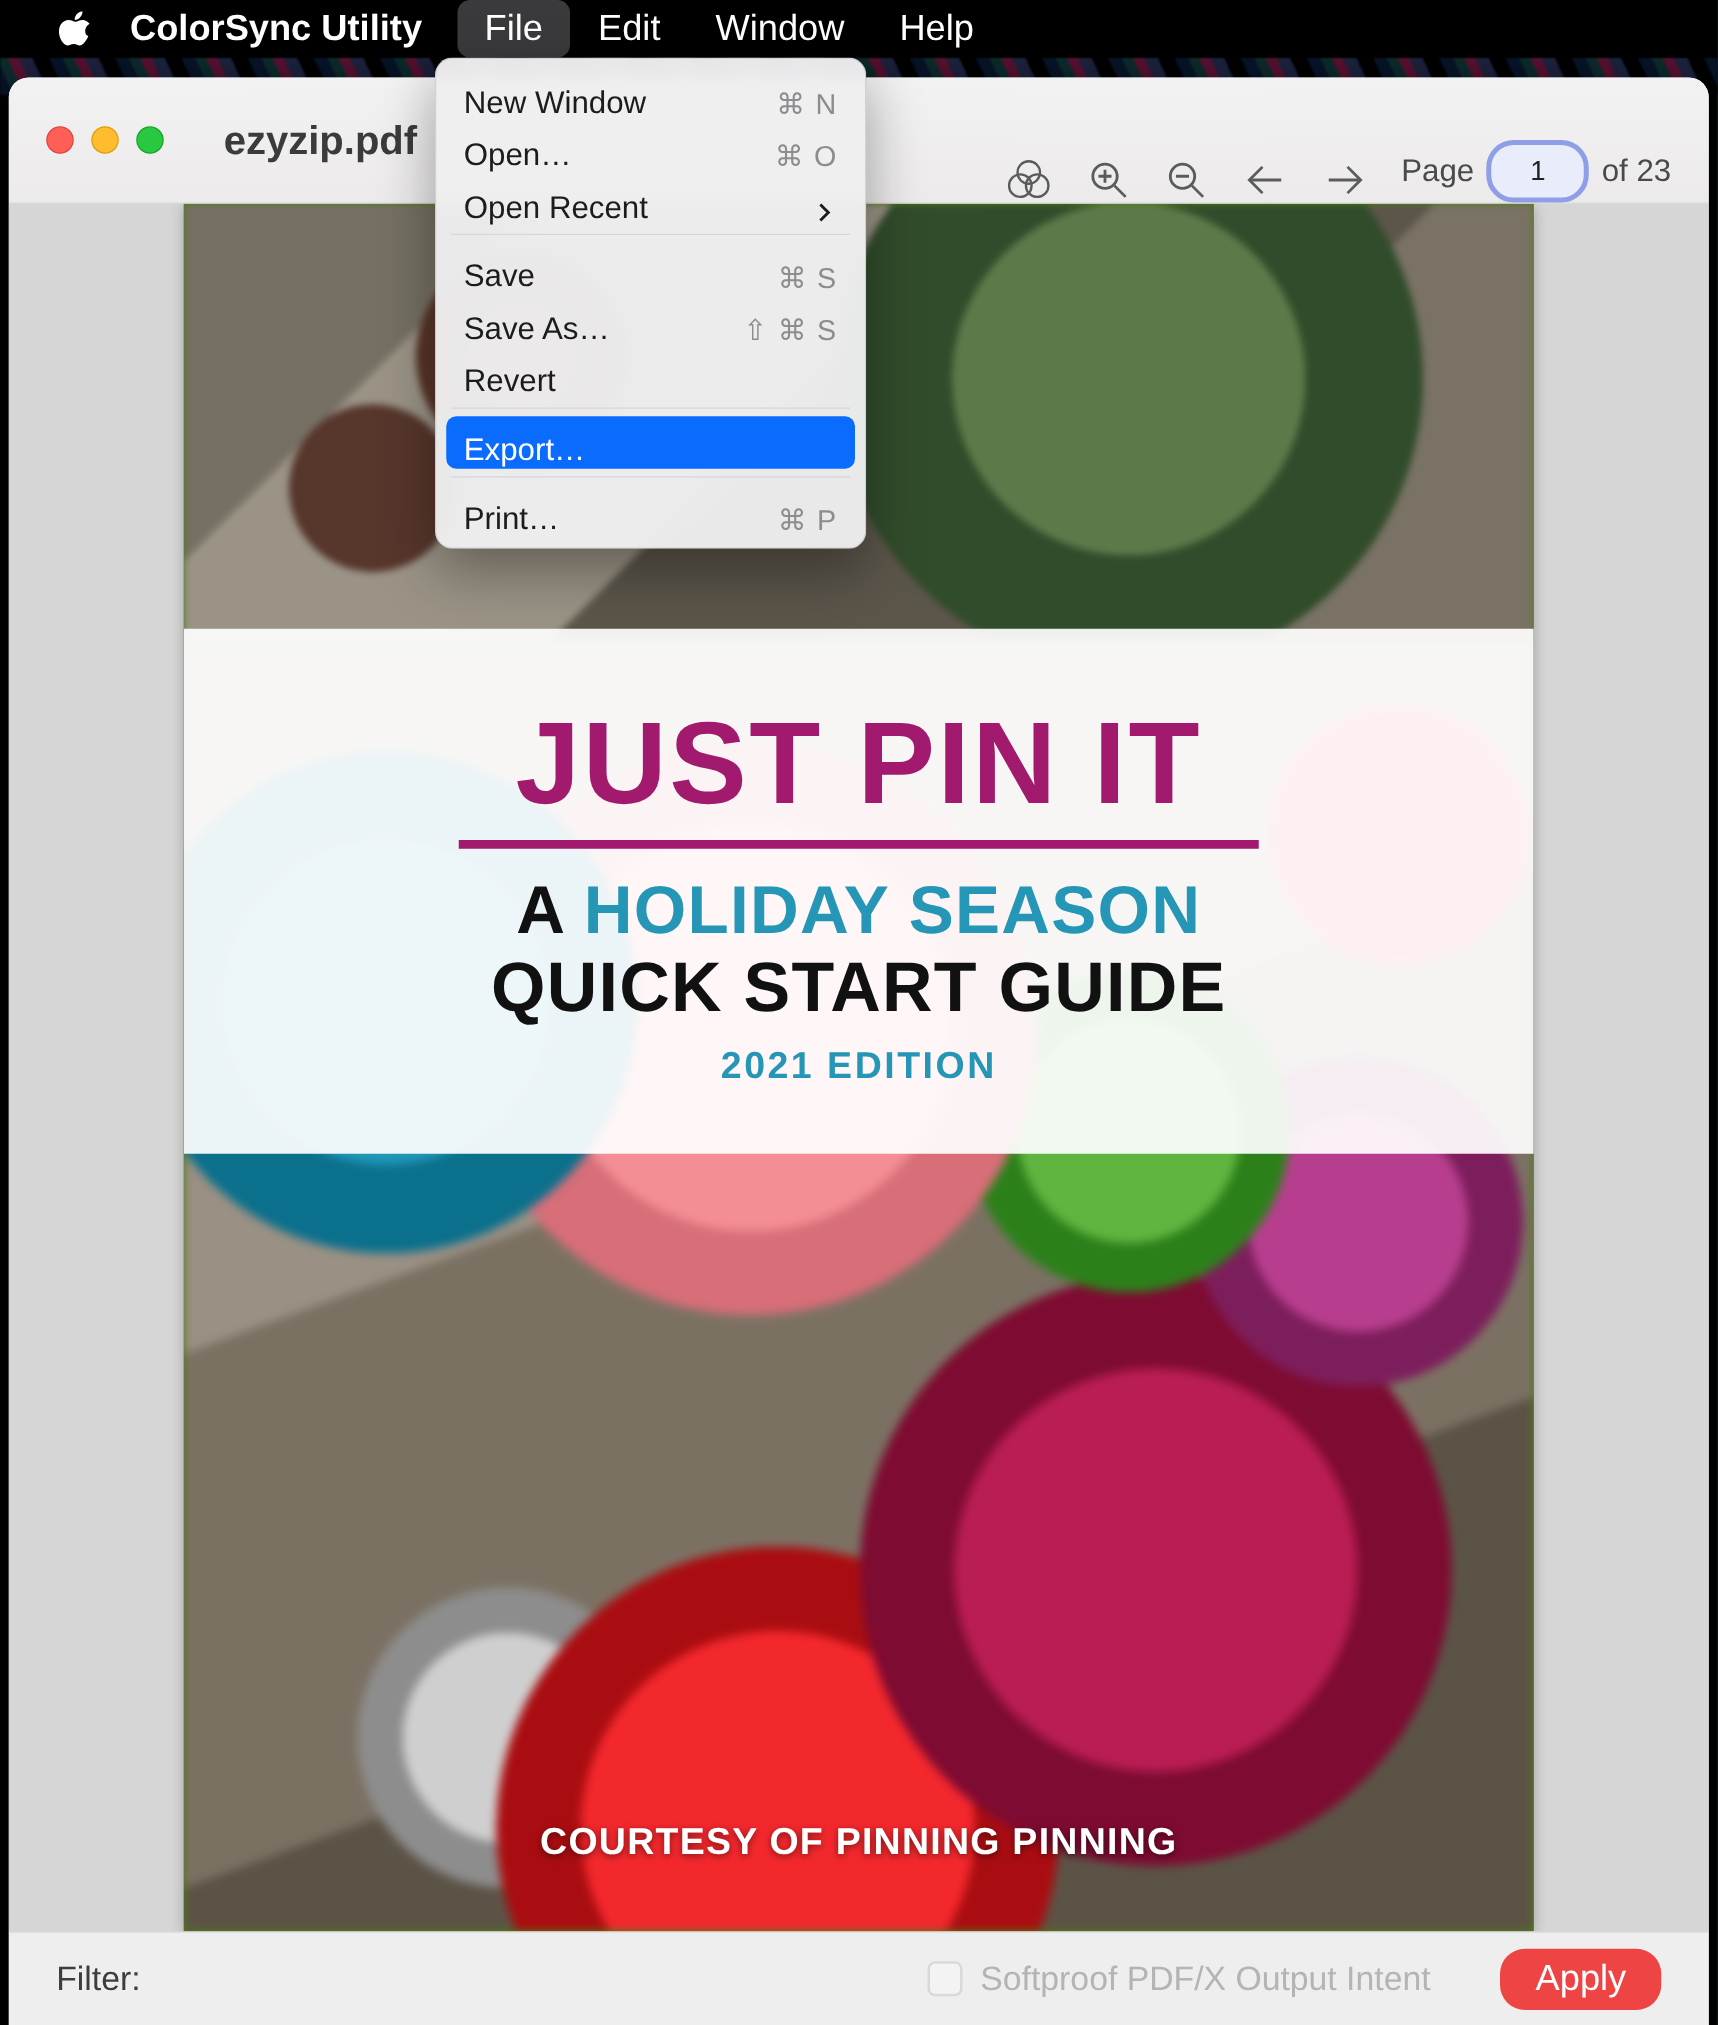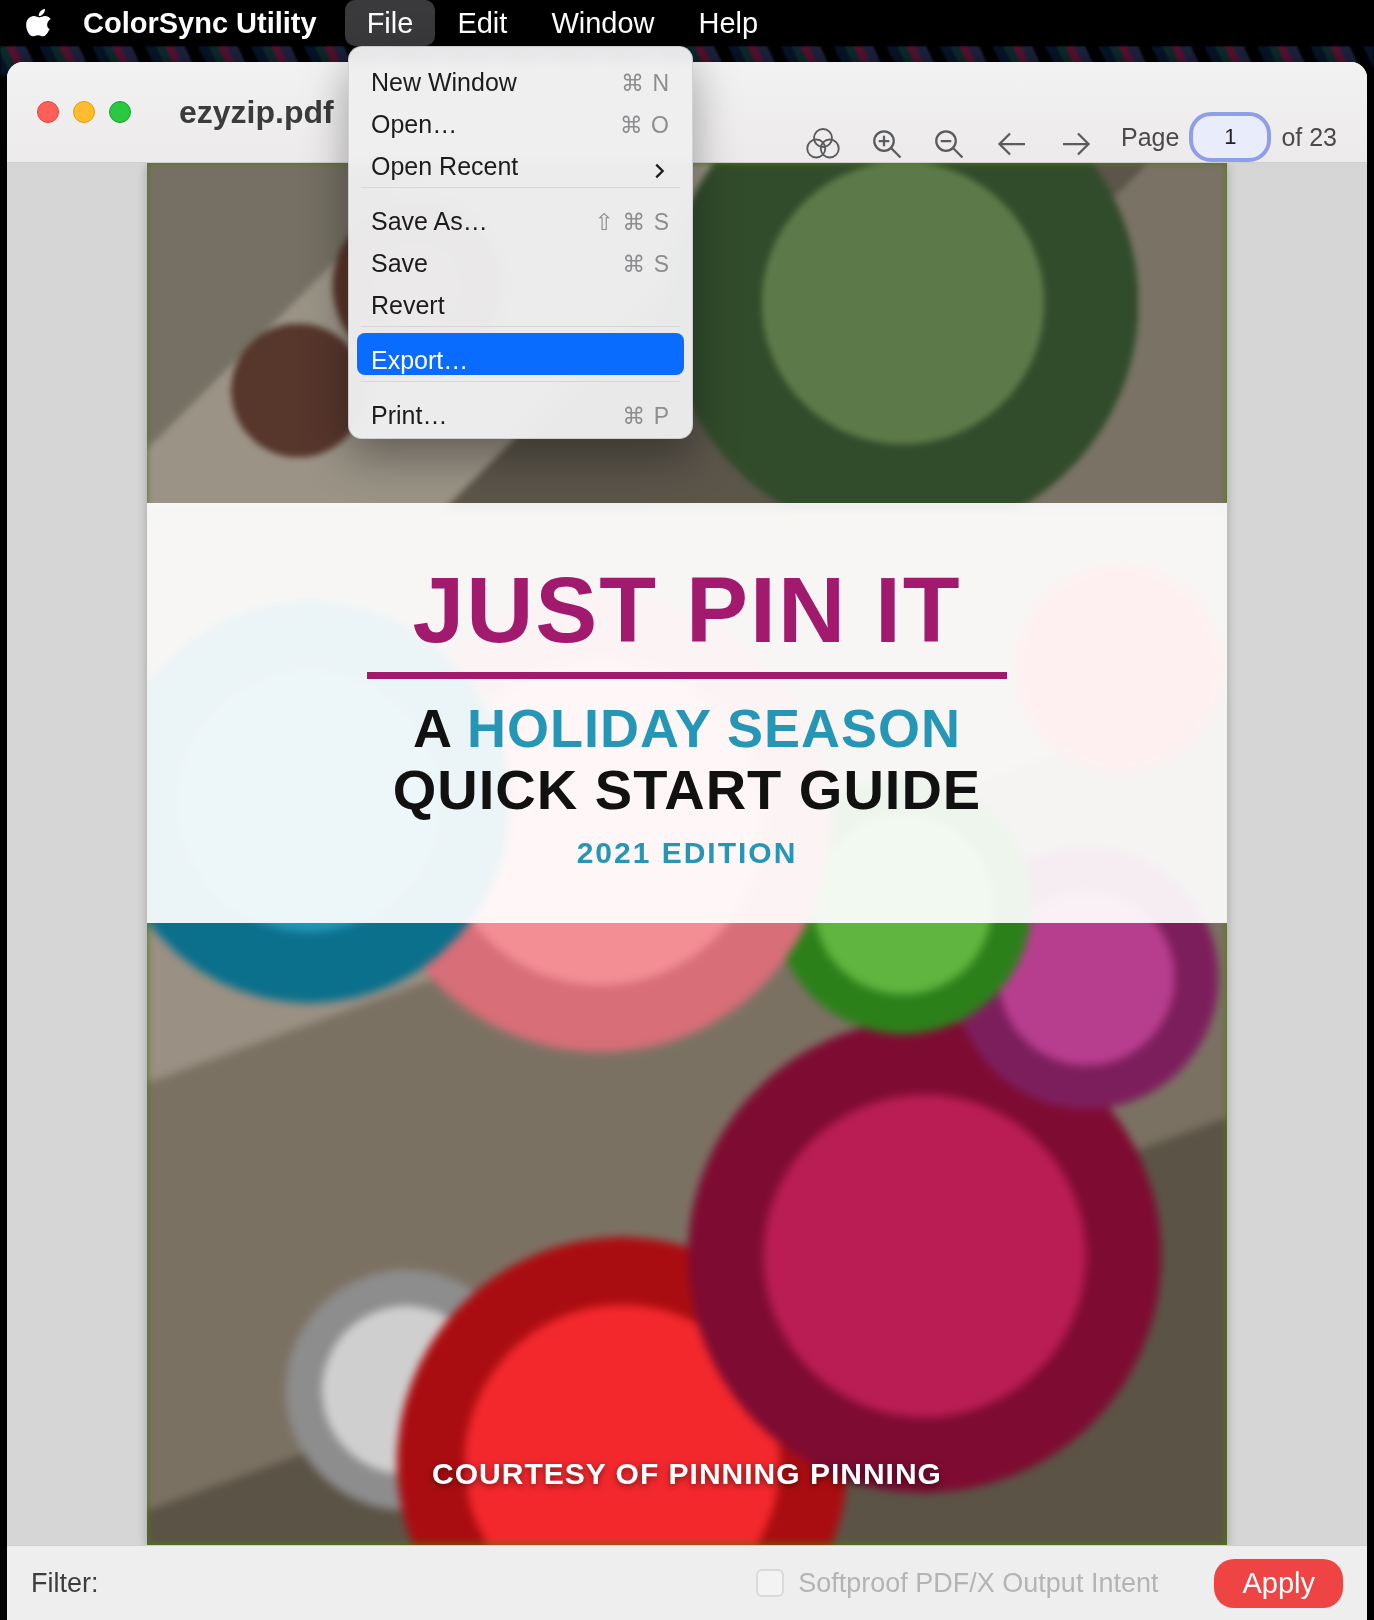--- a/index.html
+++ b/index.html
@@ -15,21 +15,21 @@
 
   
   .menubar {
     position: absolute;
     top: 0; left: 0; right: 0;
     height: 46px;
     background: #000;
     color: #fff;
     display: flex;
     align-items: center;
-    padding-left: 25px;
+    padding-left: 46px;
     z-index: 10;
   }
   .apple-logo {
     width: 28px;
     height: 28px;
     margin-right: 30px;
   }
   .apple-logo svg { display:block; }
   .menubar-appname {
     font-weight: 700;
@@ -239,21 +239,21 @@
     text-shadow: 0 2px 6px rgba(0,0,0,.5);
   }
 
   
   .bottombar {
     height: 74px;
     background: #efeeef;
     border-top: 1px solid #cfcfcf;
     display: flex;
     align-items: center;
-    padding: 0 24px;
+    padding: 0 38px;
     gap: 16px;
     color: #3d3d3f;
     font-size: 27px;
   }
   .filter-label { }
   .filter-select {
     flex: 0 0 auto;
     width: 470px;
     height: 42px;
     background: #ffffff;
@@ -377,26 +377,26 @@
   <div class="dd-item">
     <span>Open Recent</span>
     <span class="dd-chevron">
       <svg viewBox="0 0 24 24" width="22" height="22" fill="none" stroke="#1c1c1e" stroke-width="2.5">
           <polyline points="9 5 16 12 9 19"></polyline>
         </svg>
     </span>
   </div>
   <div class="dd-sep"></div>
   <div class="dd-item">
+    <span>Save</span>
+    <span class="dd-short">⌘  S</span>
+  </div>
+  <div class="dd-item">
     <span>Save As…</span>
     <span class="dd-short">⇧ ⌘  S</span>
-  </div>
-  <div class="dd-item">
-    <span>Save</span>
-    <span class="dd-short">⌘  S</span>
   </div>
   <div class="dd-item">
     <span>Revert</span>
     <span class="dd-short"></span>
   </div>
   <div class="dd-sep"></div>
   <div class="dd-item highlight">
     <span>Export…</span>
     <span class="dd-short"></span>
   </div>

